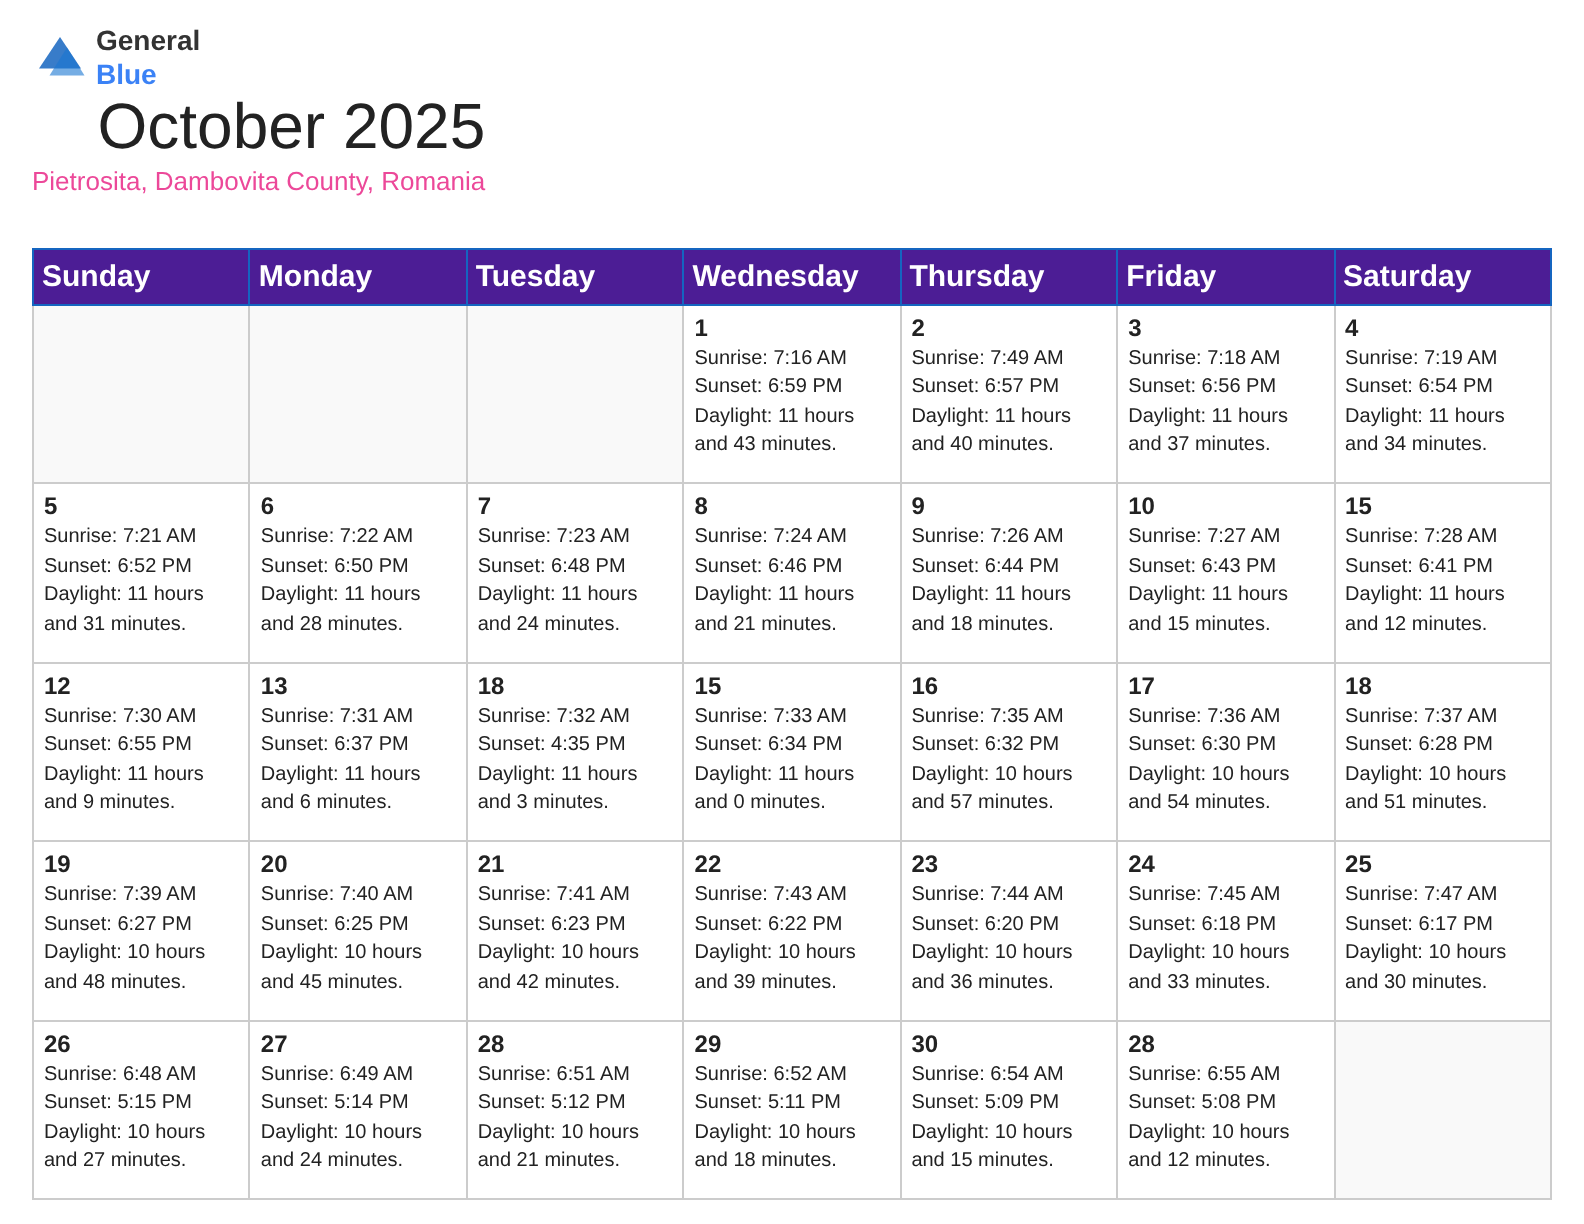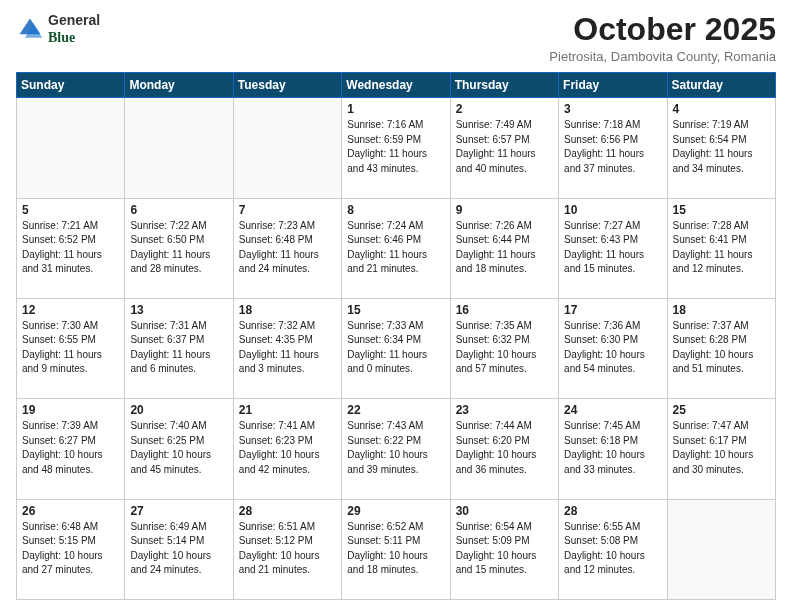--- a/index.html
+++ b/index.html
@@ -14,63 +14,64 @@
       width: 792px;
       height: 612px;
       padding: 12px 16px 12px 16px;
       display: flex;
       flex-direction: column;
     }
     .header {
       display: flex;
       align-items: flex-start;
       justify-content: space-between;
-      margin-bottom: 8px;
+      margin-bottom: 26px;
+      flex-direction: column;
     }
     .logo {
       display: flex;
       align-items: center;
       gap: 4px;
     }
     .logo-text {
       font-size: 14px;
       font-weight: bold;
       line-height: 1.2;
     }
     .logo-general { color: #333; }
-    .logo-blue { color: #14532d; font-family: Liberation Serif, serif; }
+    .logo-blue { color: #3b82f6; }
     .logo-icon {
       width: 28px;
       height: 28px;
     }
     .title-block {
       text-align: right;
     }
     .month-title {
       font-size: 32px;
-      font-weight: bold;
+      font-weight: normal;
       color: #222;
       line-height: 1.1;
     }
     .location-subtitle {
       font-size: 13px;
-      color: #737373;
+      color: #ec4899;
       margin-top: 2px;
     }
     .calendar {
       flex: 1;
       border: 1px solid #ccc;
       border-collapse: collapse;
       width: 100%;
       table-layout: fixed;
     }
     .calendar thead tr th {
-      background: #0c4a6e;
+      background: #4c1d95;
       color: #fff;
-      font-size: 12px;
+      font-size: 15px;
       font-weight: bold;
       padding: 5px 4px;
       text-align: left;
       border: 1px solid #1565C0;
       margin-left: 36px;
     }
     .calendar tbody tr td {
       border: 1px solid #ccc;
       vertical-align: top;
       padding: 4px 5px;

